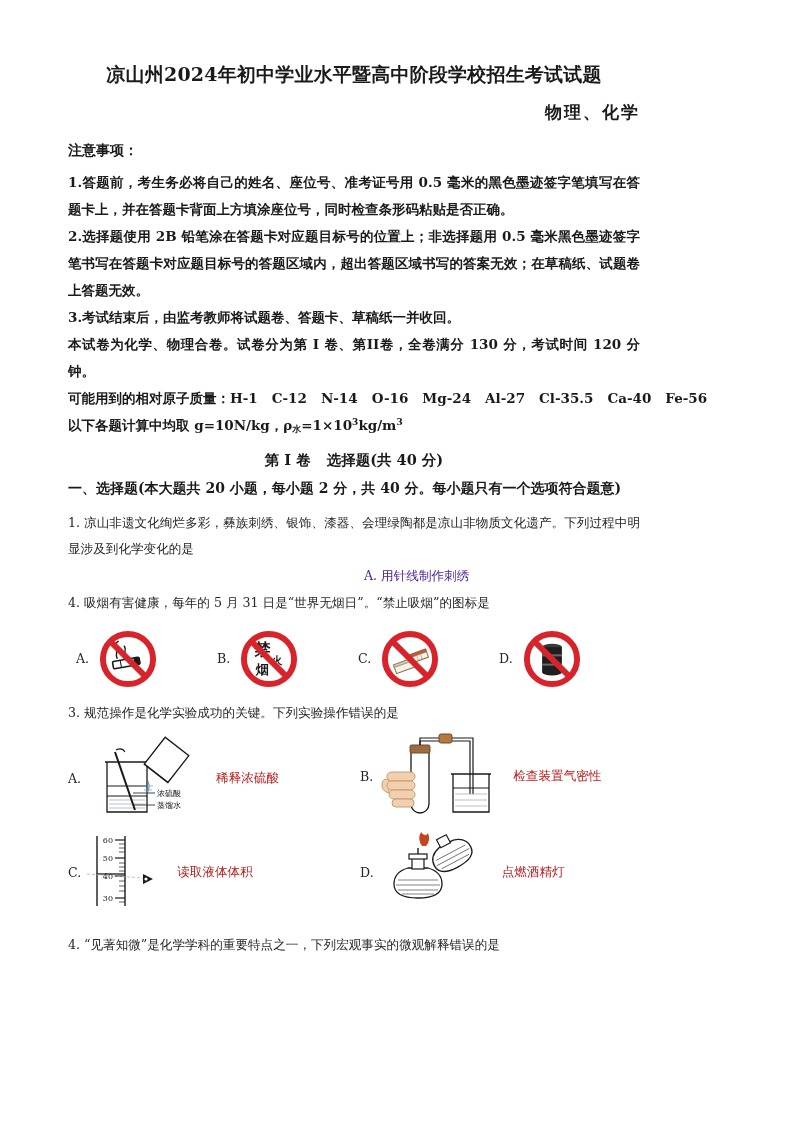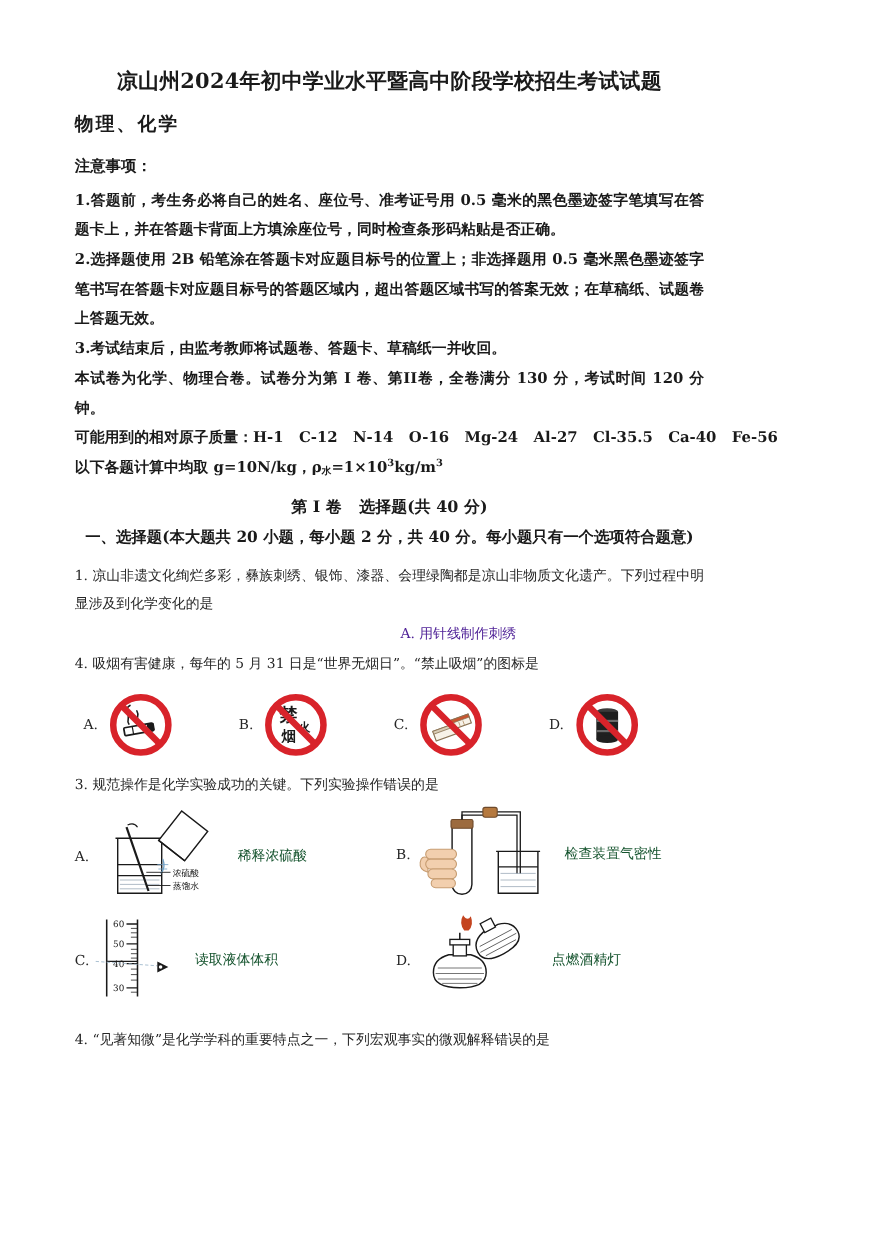--- a/index.html
+++ b/index.html
@@ -24,21 +24,21 @@
   
   .doc-title {
     text-align: center;
     font-size: 19px;
     font-weight: bold;
     letter-spacing: 0.2px;
     margin: 0 0 14px 0;
     line-height: 1.3;
   }
   .doc-subtitle {
-    text-align: left;
+    text-align: right;
     font-size: 17px;
     font-weight: bold;
     margin: 0 0 18px 0;
     letter-spacing: 2px;
   }
 
   
   .notice-heading {
     font-size: 14px;
     font-weight: bold;
@@ -80,21 +80,20 @@
     text-align: center;
     font-size: 14.5px;
     font-weight: bold;
     margin: 12px 0 10px 0;
   }
   .vol-header .gap { display: inline-block; width: 16px; }
   .big-q-header {
     font-size: 14px;
     font-weight: bold;
     margin: 0 0 12px 0;
-    text-align: center;
   }
 
   
   .q-stem {
     font-size: 12.6px;
     line-height: 2.05;
     margin: 0 0 2px 0;
     text-align: justify;
     color: #262626;
   }
@@ -148,21 +147,21 @@
   .app-cell.right { padding-left: 6px; }
   .app-letter {
     font-size: 12.6px;
     color: #262626;
     margin-right: 4px;
     align-self: center;
   }
   .app-art { flex: none; }
   .app-caption {
     font-size: 12.6px;
-    color: #14532d;
+    color: #b91c1c;
     margin-left: 6px;
     white-space: nowrap;
   }
   .q3-rowA { align-items: flex-end; }
 </style>
 </head>
 <body>
 
 <div class="page">
 

